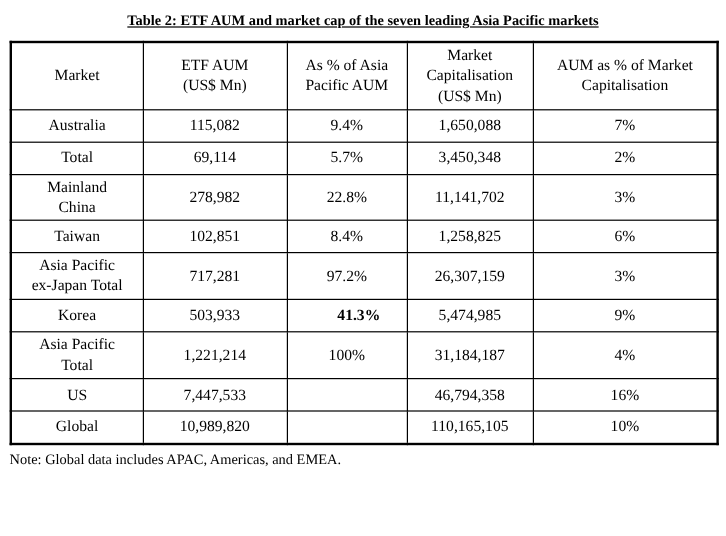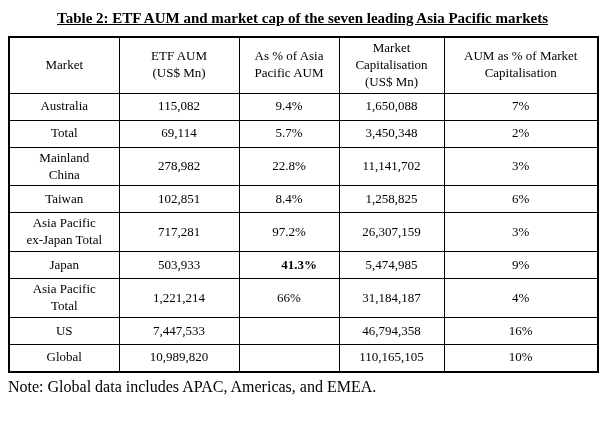--- a/index.html
+++ b/index.html
@@ -7,21 +7,21 @@
   body {
     width: 605px; height: 447px;
     font-family: "Liberation Serif", serif;
     color: #000000;
     overflow: hidden;
   }
   .page { width: 605px; height: 447px; position: relative; }
   .title {
     text-align: center;
     padding-top: 10px;
-    font-size: 15px;
+    font-size: 12px;
     font-weight: bold;
   }
   .title span { text-decoration: underline; }
   table.aum-table {
     border-collapse: collapse;
     table-layout: fixed;
     margin: 9px 0 0 8px;
     border: 2px solid #000000;
   }
   .aum-table th, .aum-table td {
@@ -31,21 +31,21 @@
     font-size: 13px;
     line-height: 1.3;
     white-space: pre-line;
     padding: 2px 4px;
     overflow: hidden;
   }
   .aum-table th { font-weight: normal; height: 52px; }
   .aum-table td { height: 27px; }
   .aum-table td.bold { font-weight: bold; padding-left: 24px; }
   .note {
-    font-size: 16px;
+    font-size: 12px;
     margin: 5px 0 0 8px;
   }
 </style>
 </head>
 <body>
 
 <div class="page">
 
   <div class="title">
     <span>Table 2: ETF AUM and market cap of the seven leading Asia Pacific markets</span>
@@ -105,31 +105,31 @@
     </tr>
         <tr>
       <td>Asia Pacific
 ex-Japan Total</td>
       <td>717,281</td>
       <td>97.2%</td>
       <td>26,307,159</td>
       <td>3%</td>
     </tr>
         <tr>
-      <td>Japan</td>
+      <td>Korea</td>
       <td>503,933</td>
       <td class="bold">41.3%</td>
       <td>5,474,985</td>
       <td>9%</td>
     </tr>
         <tr>
       <td>Asia Pacific
 Total</td>
       <td>1,221,214</td>
-      <td>66%</td>
+      <td>100%</td>
       <td>31,184,187</td>
       <td>4%</td>
     </tr>
         <tr>
       <td>US</td>
       <td>7,447,533</td>
       <td></td>
       <td>46,794,358</td>
       <td>16%</td>
     </tr>

